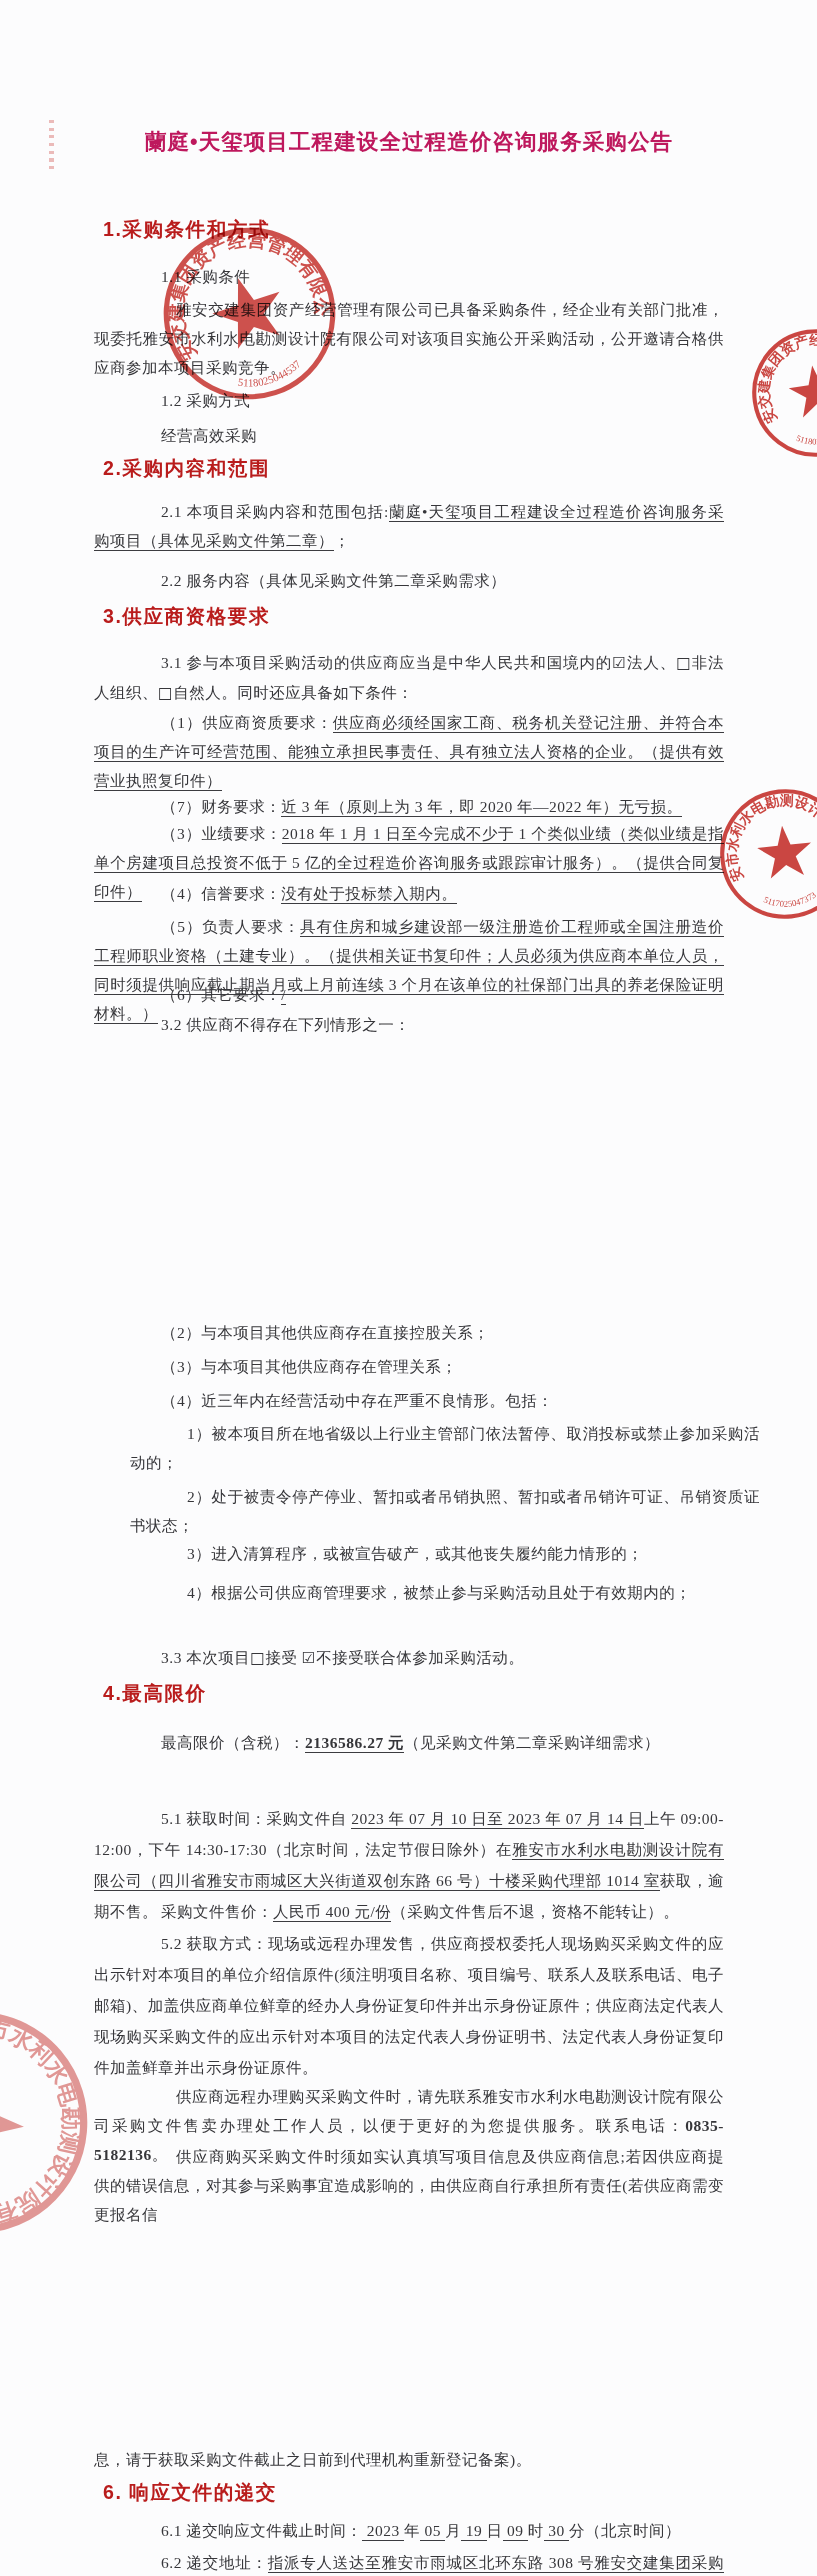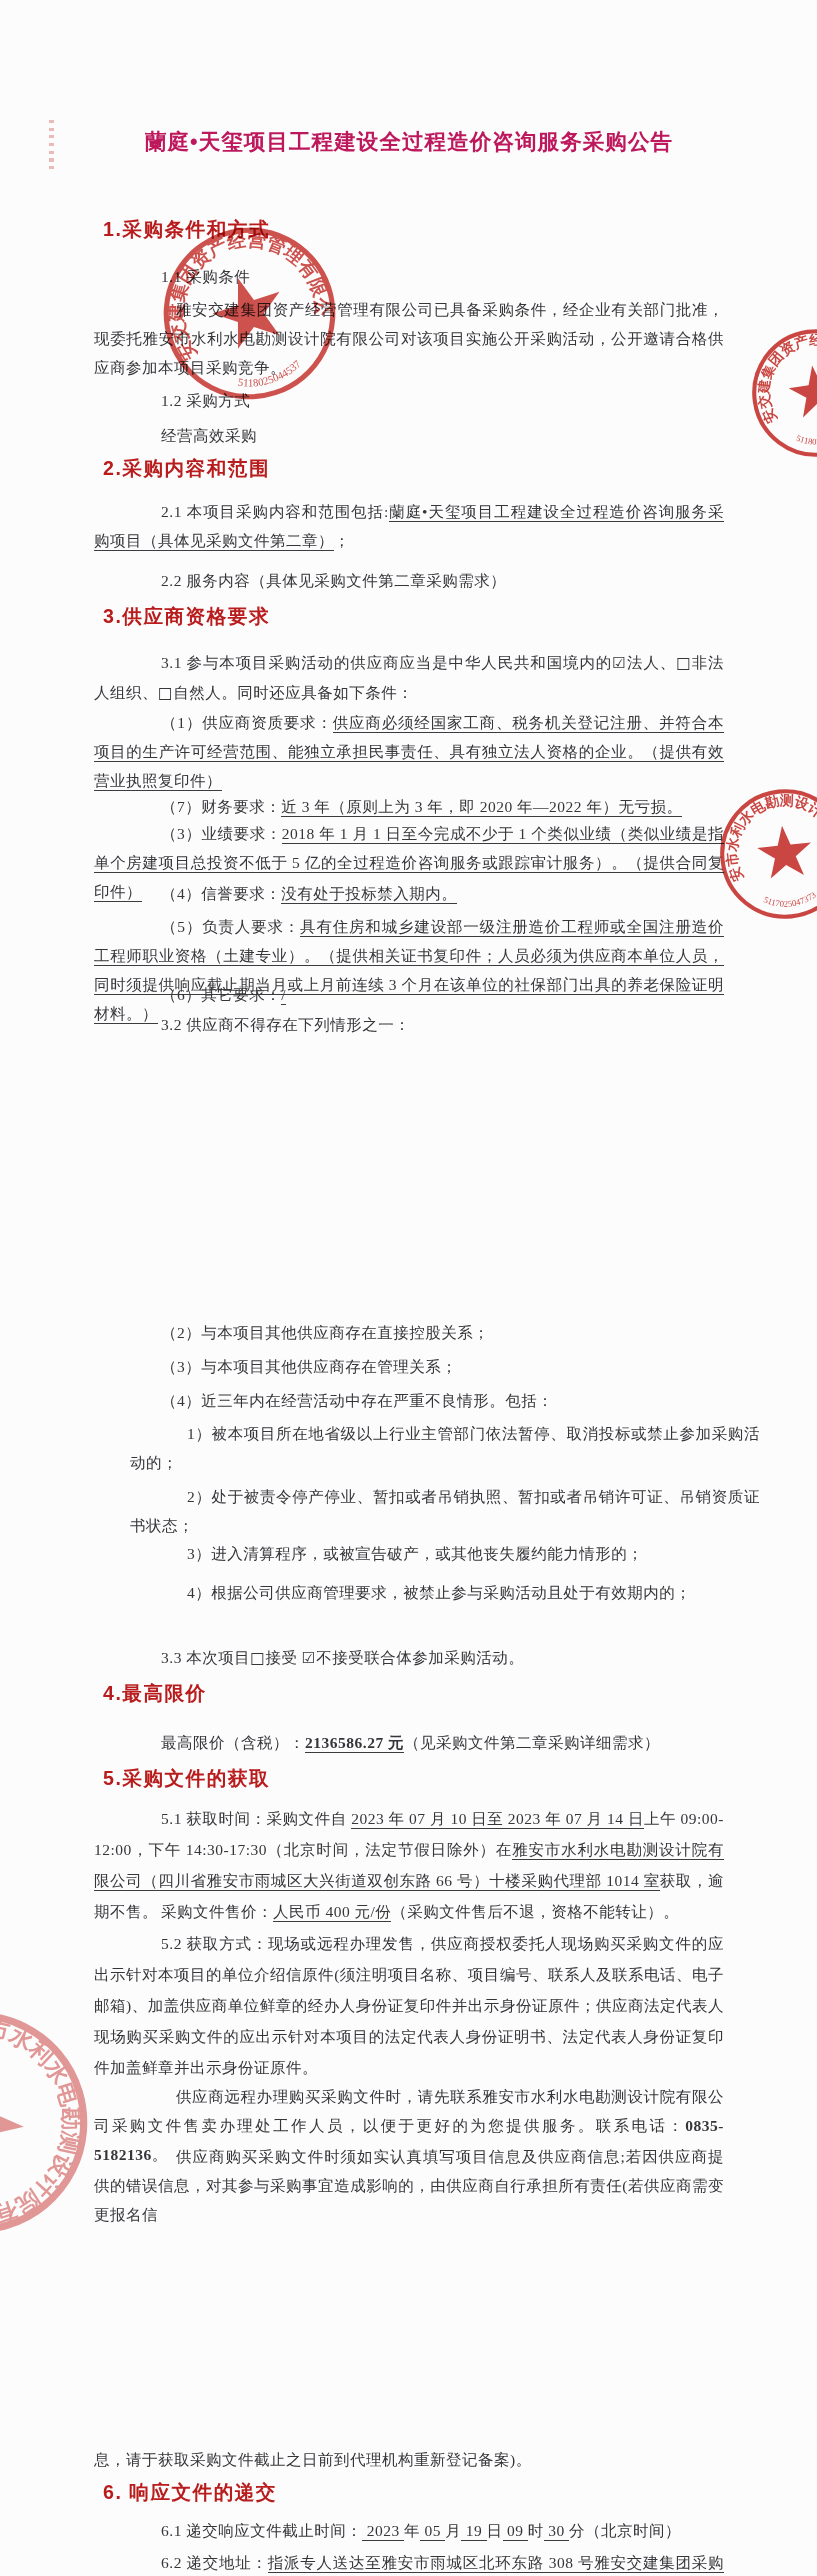--- a/index.html
+++ b/index.html
@@ -68,21 +68,20 @@
   <div class="blk i1" style="top:1386px">（4）近三年内在经营活动中存在严重不良情形。包括：</div>
   <div class="blk i2" style="top:1419px">1）被本项目所在地省级以上行业主管部门依法暂停、取消投标或禁止参加采购活动的；</div>
   <div class="blk i2" style="top:1482px">2）处于被责令停产停业、暂扣或者吊销执照、暂扣或者吊销许可证、吊销资质证书状态；</div>
   <div class="blk i2" style="top:1539px">3）进入清算程序，或被宣告破产，或其他丧失履约能力情形的；</div>
   <div class="blk i2" style="top:1578px">4）根据公司供应商管理要求，被禁止参与采购活动且处于有效期内的；</div>
   <div class="blk i1" style="top:1643px"><span>3.3 本次项目</span><span class="cb">□</span><span>接受 </span><span class="cb">☑</span><span>不接受联合体参加采购活动。</span></div>
 
   <div class="blk h1" style="top:1679px">4.最高限价</div>
   <div class="blk i1" style="top:1728px"><span>最高限价（含税）：</span><span class="u b">2136586.27 元</span><span>（见采购文件第二章采购详细需求）</span></div>
 
-  <div class="blk h1" style="top:1764px">5.采购文件的获取</div>
   <div class="blk i1" style="top:1803px;line-height:31px"><span>5.1 获取时间：采购文件自 </span><span class="u">2023 年 07 月 10 日至 2023 年 07 月 14 日</span><span>上午 09:00-12:00，下午 14:30-17:30（北京时间，法定节假日除外）在</span><span class="u">雅安市水利水电勘测设计院有限公司（四川省雅安市雨城区大兴街道双创东路 66 号）十楼采购代理部 1014 室</span><span>获取，逾期不售。</span></div>
   <div class="blk i1" style="top:1897px"><span>采购文件售价：</span><span class="u">人民币 400 元/份</span><span>（采购文件售后不退，资格不能转让）。</span></div>
   <div class="blk i1" style="top:1928px;line-height:31px">5.2 获取方式：现场或远程办理发售，供应商授权委托人现场购买采购文件的应出示针对本项目的单位介绍信原件(须注明项目名称、项目编号、联系人及联系电话、电子邮箱)、加盖供应商单位鲜章的经办人身份证复印件并出示身份证原件；供应商法定代表人现场购买采购文件的应出示针对本项目的法定代表人身份证明书、法定代表人身份证复印件加盖鲜章并出示身份证原件。</div>
   <div class="blk ip" style="top:2082px"><span>供应商远程办理购买采购文件时，请先联系雅安市水利水电勘测设计院有限公司采购文件售卖办理处工作人员，以便于更好的为您提供服务。联系电话：</span><span class="b">0835-5182136</span><span>。</span></div>
   <div class="blk" style="top:2445px">息，请于获取采购文件截止之日前到代理机构重新登记备案)。</div>
   <div class="blk ip" style="top:2142px">供应商购买采购文件时须如实认真填写项目信息及供应商信息;若因供应商提供的错误信息，对其参与采购事宜造成影响的，由供应商自行承担所有责任(若供应商需变更报名信</div>
 
   <div class="blk h1" style="top:2478px">6. 响应文件的递交</div>
   <div class="blk i1" style="top:2516px"><span>6.1 递交响应文件截止时间：</span><span class="u"> 2023 </span><span>年</span><span class="u"> 05 </span><span>月</span><span class="u"> 19 </span><span>日</span><span class="u"> 09 </span><span>时</span><span class="u"> 30 </span><span>分</span><span>（北京时间）</span></div>
   <div class="blk i1" style="top:2548px"><span>6.2 递交地址：</span><span class="u">指派专人送达至雅安市雨城区北环东路 308 号雅安交建集团采购中心。</span></div>

